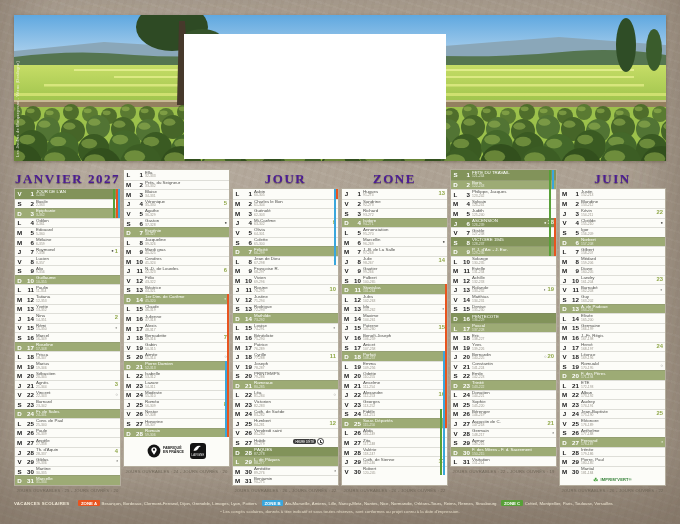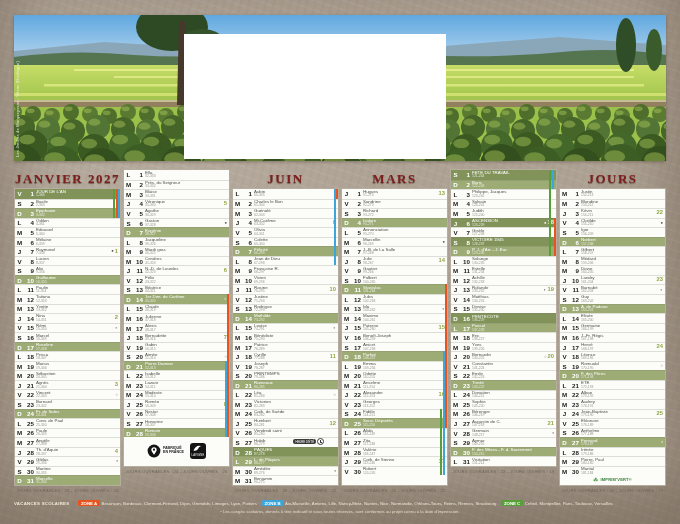--- a/index.html
+++ b/index.html
@@ -22,21 +22,21 @@
     box-shadow:0 1px 3px rgba(60,45,30,.4);z-index:2;background:#9cc14b;}
   .photo svg{display:block}
   .overprint{position:absolute;left:170px;top:19px;width:262px;height:125px;background:#ffffff;z-index:3;}
   .credit{position:absolute;left:1px;bottom:4px;z-index:4;color:#f4f2ea;font-size:4px;letter-spacing:.2px;
     writing-mode:vertical-rl;transform:rotate(180deg);opacity:.9;}
   
   .cal{position:absolute;left:14px;top:169px;width:652px;display:flex;gap:2px;z-index:2;}
   .month{width:107px;flex:none;}
   .mname{height:19px;line-height:19px;text-align:center;
     font-family:"Liberation Serif",serif;font-weight:bold;font-size:13px;letter-spacing:1.5px;
-    color:#7f1d1d;text-shadow:0 1px 1px rgba(55,42,30,.55);white-space:nowrap;}
+    color:#4c1d95;text-shadow:0 1px 1px rgba(55,42,30,.55);white-space:nowrap;}
   .panel{position:relative;height:298px;background:#fcfcf8;border:1px solid #b5ae9e;box-sizing:border-box;}
   .row{height:9.55px;display:flex;align-items:center;box-sizing:border-box;overflow:hidden;}
   .row + .row{border-top:1px solid rgba(120,118,105,.22);}
   .dl{width:9px;flex:none;font-weight:bold;font-size:6.2px;text-align:center;color:#1a1a1a;}
   .dn{width:10px;flex:none;font-weight:bold;font-size:6.2px;text-align:right;color:#1a1a1a;}
   .sb{flex:1;min-width:0;padding-left:2px;line-height:1.02;white-space:nowrap;overflow:hidden;}
   .sn{font-size:4.4px;color:#4c4c48;}
   .dc{font-size:3.4px;color:#9a968c;}
   .rg{flex:none;width:16px;display:flex;justify-content:flex-end;align-items:center;gap:1px;padding-right:2px;}
   .moon{font-size:4.2px;color:#5a5a56;line-height:1;}
@@ -905,21 +905,21 @@
             <div class="bird"><svg width="10" height="8" viewBox="0 0 10 8">
                 <path d="M0.5,6.5 Q3,0.5 8,2 Q5.5,2.8 5,5 Q3.5,7.5 0.5,6.5 Z" fill="#fff"></path>
               </svg></div>
             <div class="lname">LAVIGNE</div>
           </div>
         </div>
       </div>
       <div class="mfooter">JOURS OUVRABLES : 24 - JOURS OUVRÉS : 20</div>
     </div>
     <div class="month">
-      <div class="mname">JUIN</div>
+      <div class="mname">JOUR</div>
       <div class="panel">
         <div class="row">
           <span class="dl">L</span>
           <span class="dn">1</span>
           <div class="sb">
             <div class="sn">Aubin</div>
             <div class="dc">60-305</div>
           </div>
           <div class="rg"></div>
         </div>
@@ -1212,21 +1212,21 @@
         <div class="stripe" style="top: 0px; height: 9.54839px; right: 0px; background: rgb(232, 84, 31);"></div>
         <div class="stripe" style="top: 0px; height: 76.3871px; right: 2.4px; background: rgb(58, 166, 220);"></div>
         <div class="dst" style="top: 249.258px;">
           <span class="pill">HEURE D'ÉTÉ</span>
           <span class="clock"></span>
         </div>
       </div>
       <div class="mfooter">JOURS OUVRABLES : 26 - JOURS OUVRÉS : 22</div>
     </div>
     <div class="month">
-      <div class="mname">MARS</div>
+      <div class="mname">ZONE</div>
       <div class="panel">
         <div class="row">
           <span class="dl">J</span>
           <span class="dn">1</span>
           <div class="sb">
             <div class="sn">Hugues</div>
             <div class="dc">91-274</div>
           </div>
           <div class="rg">
             <span class="wk">13</span>
@@ -1809,21 +1809,21 @@
           </div>
           <div class="rg"></div>
         </div>
         <div class="stripe" style="top: 47.7419px; height: 38.1935px; right: 0px; background: rgb(232, 84, 31);"></div>
         <div class="stripe" style="top: 0px; height: 19.0968px; right: 2.4px; background: rgb(58, 166, 220);"></div>
         <div class="stripe" style="top: 0px; height: 85.9355px; right: 4.8px; background: rgb(87, 160, 55);"></div>
       </div>
       <div class="mfooter">JOURS OUVRABLES : 22 - JOURS OUVRÉS : 19</div>
     </div>
     <div class="month">
-      <div class="mname">JOURS</div>
+      <div class="mname">JUIN</div>
       <div class="panel">
         <div class="row">
           <span class="dl">M</span>
           <span class="dn">1</span>
           <div class="sb">
             <div class="sn">Justin</div>
             <div class="dc">152-213</div>
           </div>
           <div class="rg"></div>
         </div>

